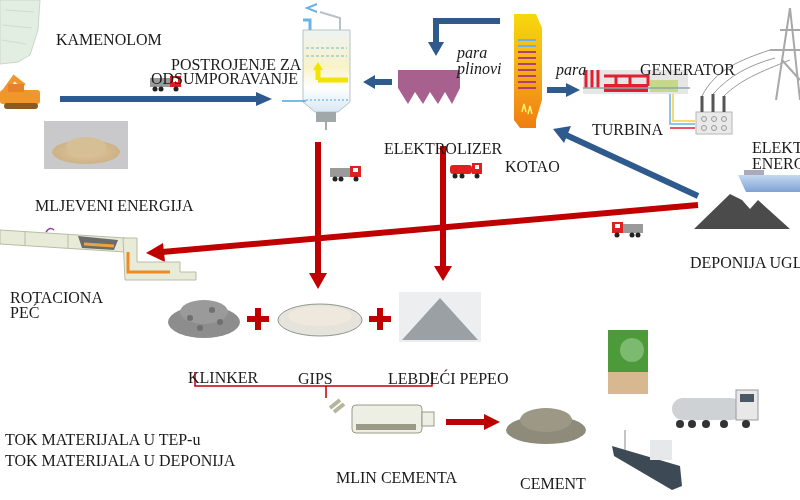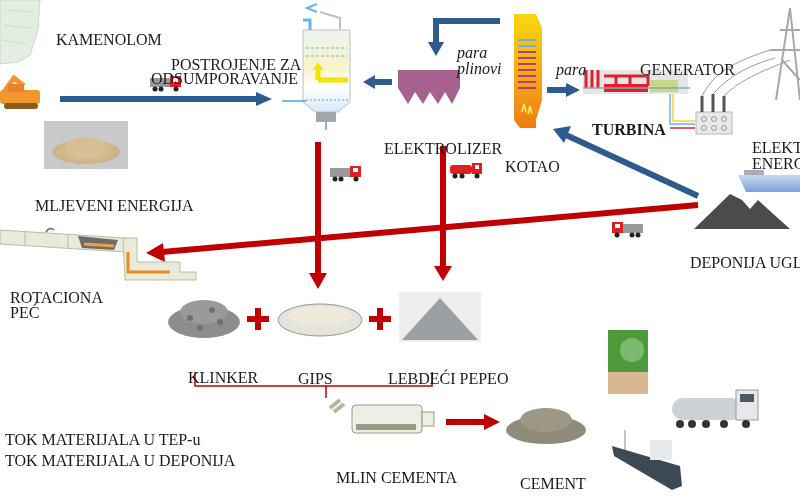--- a/index.html
+++ b/index.html
@@ -264,21 +264,21 @@
 <div class="lbl" style="left:56px;top:12px;">KAMENOLOM</div>
 <div class="lbl" style="left:171px;top:37px;text-align:left;">POSTROJENJE ZA</div>
 <div class="lbl" style="left:151px;top:51px;">ODSUMPORAVANJE</div>
 <div class="lbl" style="left:35px;top:178px;">MLJEVENI ENERGIJA</div>
 <div class="lbl it" style="left:457px;top:25px;">para</div>
 <div class="lbl it" style="left:457px;top:41px;">plinovi</div>
 <div class="lbl" style="left:384px;top:121px;">ELEKTROLIZER</div>
 <div class="lbl" style="left:505px;top:139px;">KOTAO</div>
 <div class="lbl it" style="left:556px;top:42px;">para</div>
 <div class="lbl" style="left:640px;top:42px;">GENERATOR</div>
-<div class="lbl" style="left:592px;top:102px;font-weight:bold;">TURBINA</div>
+<div class="lbl" style="left:592px;top:102px;">TURBINA</div>
 <div class="lbl" style="left:752px;top:120px;">ELEKTRIČNA</div>
 <div class="lbl" style="left:752px;top:136px;">ENERGIJA</div>
 <div class="lbl" style="left:690px;top:235px;">DEPONIJA UGLJENA</div>
 <div class="lbl" style="left:10px;top:270px;text-align:right;">ROTACIONA</div>
 <div class="lbl" style="left:10px;top:285px;">PEĆ</div>
 <div class="lbl" style="left:188px;top:350px;">KLINKER</div>
 <div class="lbl" style="left:298px;top:351px;">GIPS</div>
 <div class="lbl" style="left:388px;top:351px;">LEBDEĆI PEPEO</div>
 <div class="lbl" style="left:336px;top:450px;">MLIN CEMENTA</div>
 <div class="lbl" style="left:520px;top:456px;">CEMENT</div>

